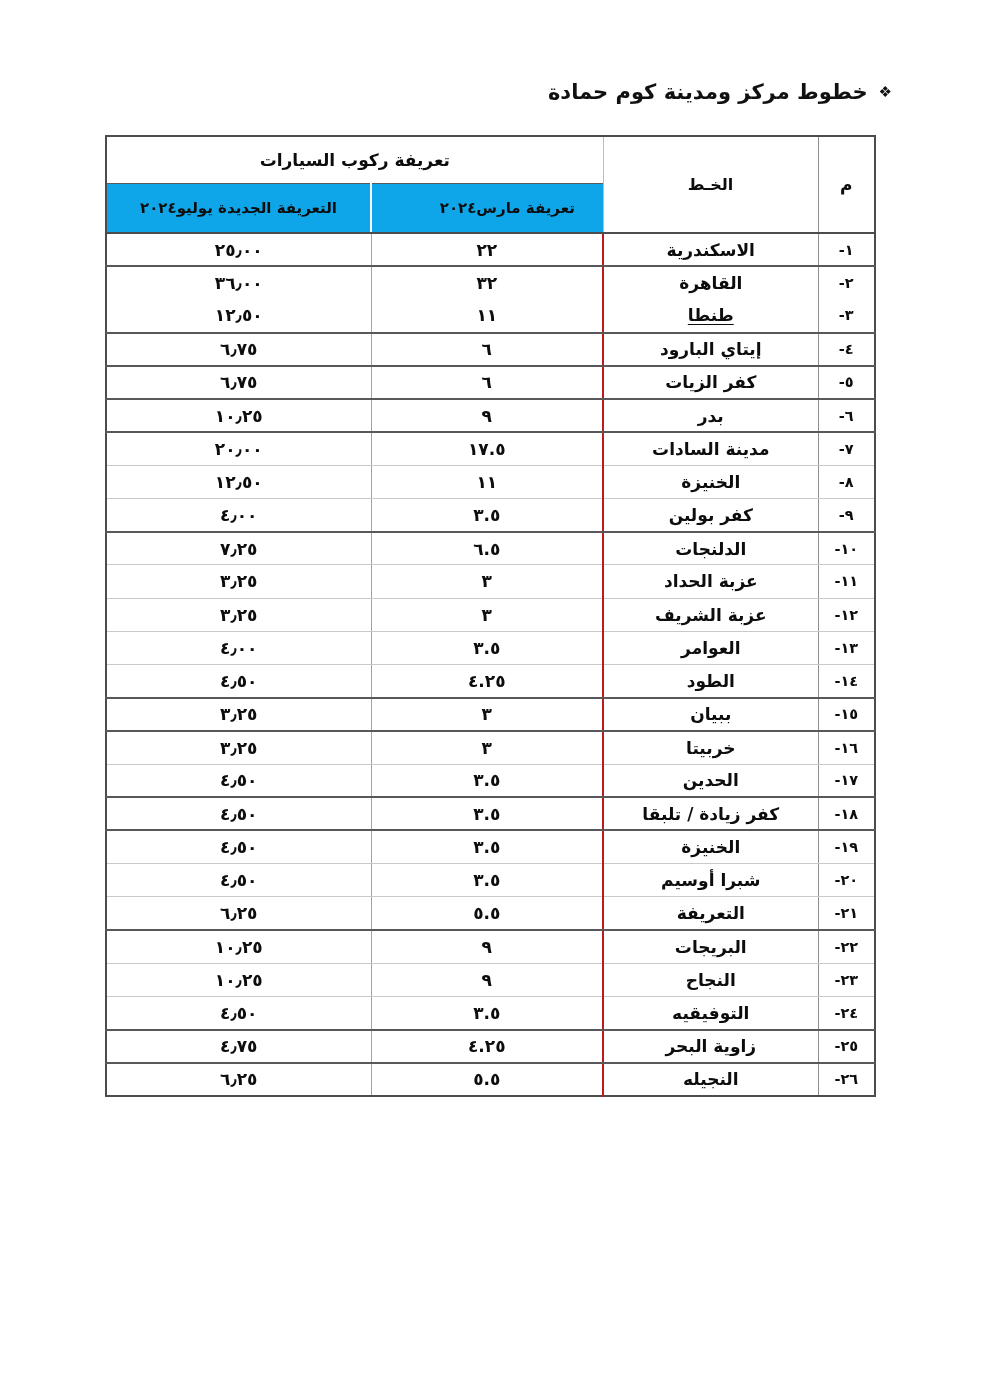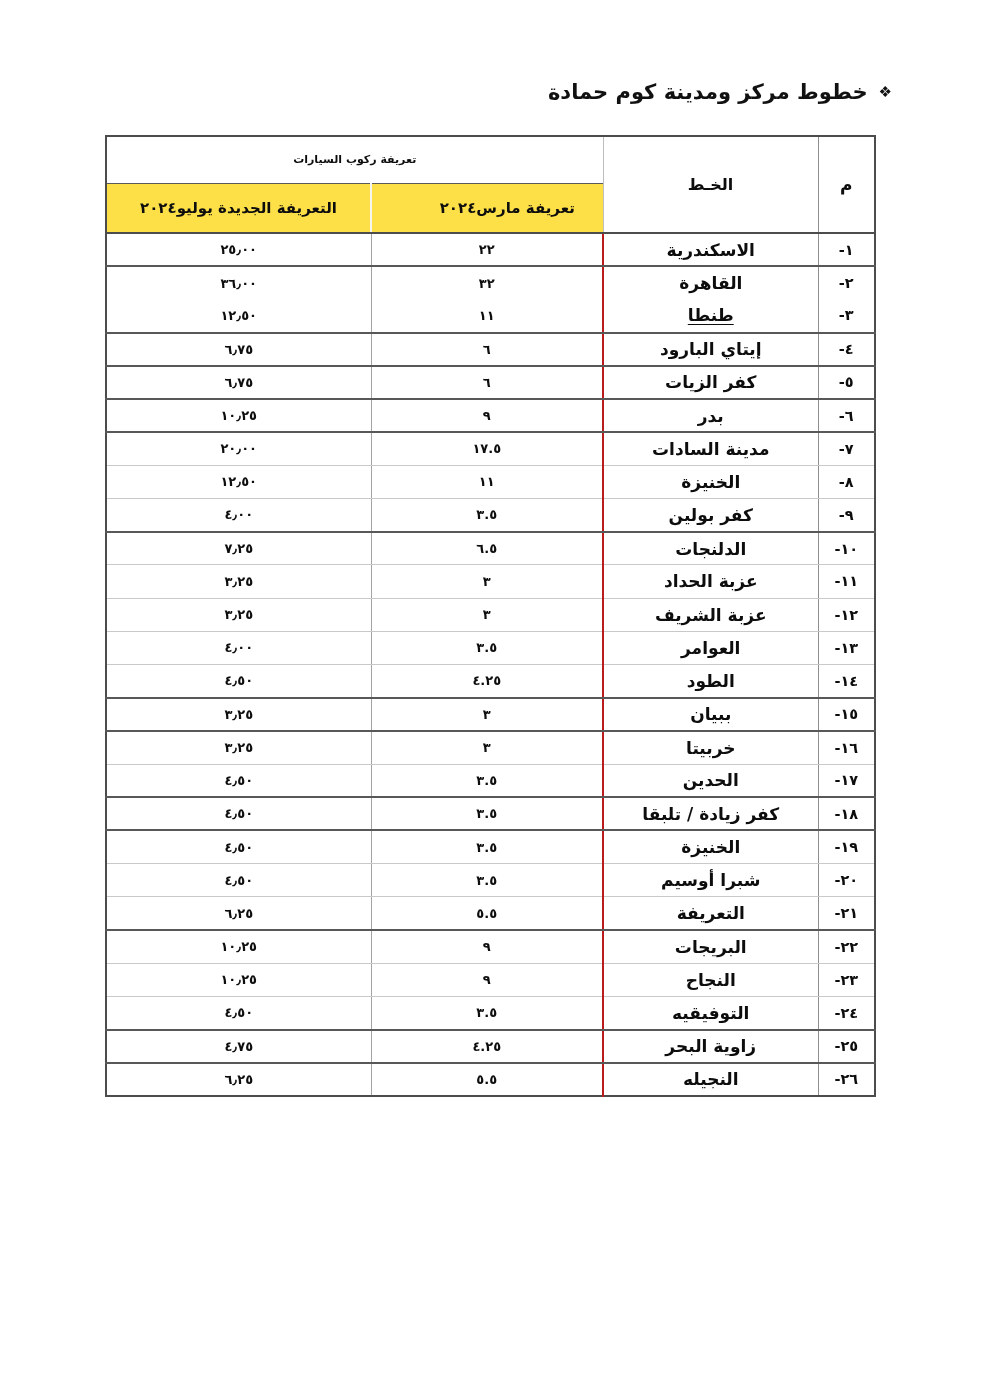--- a/index.html
+++ b/index.html
@@ -50,30 +50,30 @@
   col.c-no    { width: 57px; }
   col.c-line  { width: 215px; }
   col.c-march { width: 232px; }
   col.c-july  { width: 265px; }
 
   
   tr.h1 { height: 47px; }
   tr.h2 { height: 50px; }
   th.no-h   { font-size: 17px; border-left: 1px solid #8f8f8f; border-bottom: 2px solid #4c4c4c; }
   th.line-h { font-size: 16px; border-left: 1px solid #bdbdbd; border-bottom: 2px solid #4c4c4c; }
-  th.fare-h { font-size: 11px; border-bottom: 1px solid #5a5a5a; background: #ffffff; }
-  th.green  { background: #fde047; font-size: 15px; border-bottom: 2px solid #4c4c4c; }
+  th.fare-h { font-size: 17px; border-bottom: 1px solid #5a5a5a; background: #ffffff; }
+  th.green  { background: #0ea5e9; font-size: 15px; border-bottom: 2px solid #4c4c4c; }
   th.march-h { border-left: 2px solid #f4f6ef; padding-left: 40px; }
 
   
   tbody tr { height: 33.2px; }
   tbody td { font-size: 15px; }
   td.no    { font-size: 14.5px; direction: ltr; border-left: 1px solid #8f8f8f; letter-spacing: 1px; }
   td.line  { font-size: 17px; border-left: 2px solid #b91c1c; }
-  td.num   { font-size: 13px; direction: ltr; }
+  td.num   { font-size: 17px; direction: ltr; }
   td.march { border-left: 1px solid #a3a3a3; margin-left: 40px; }
   td.u     { text-decoration: underline; text-underline-offset: 3px; text-align: center; }
 
   tr.grp  td { border-bottom: 2px solid #585858; }
   tr.thin td { border-bottom: 1px solid #c9c9c9; }
   tr.nob  td { border-bottom: none; }
   tbody tr:last-child td { border-bottom: none; }
 </style>
 </head>
 <body>

